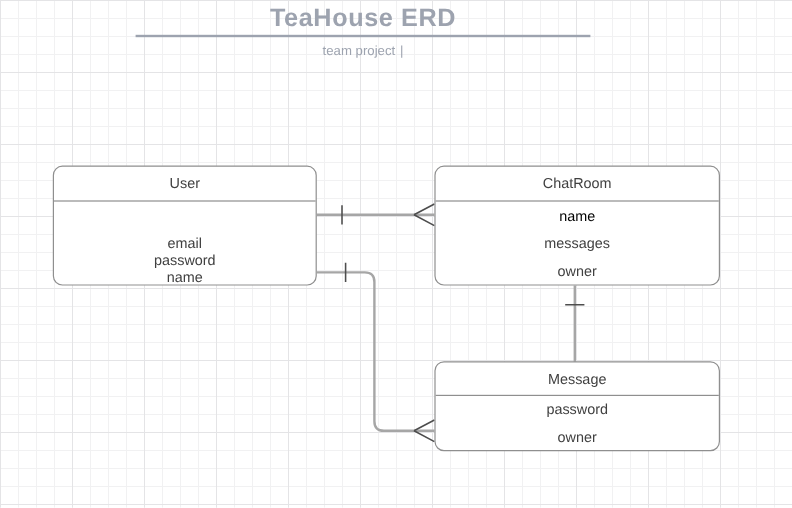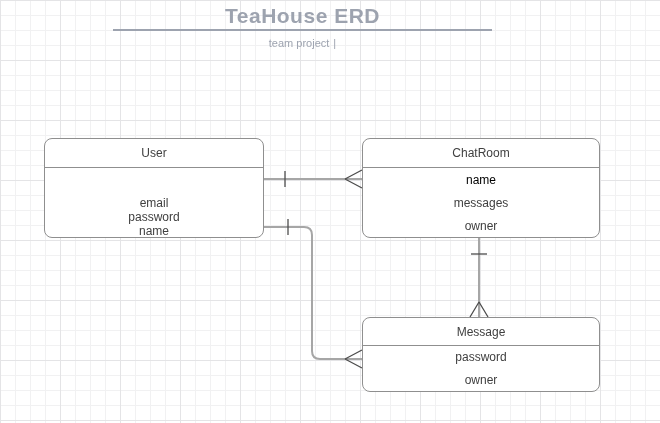--- a/index.html
+++ b/index.html
@@ -72,21 +72,21 @@
     display: flex;
     align-items: center;
     justify-content: center;
   }
   .entity-row.pk { color: #000000; }
 
   #entity-user     { left: 44px;  top: 138px; width: 220px; height: 100px; gap: 28px; }
   #entity-user     .entity-header { height: 28px; }
   #entity-chatroom { left: 362px; top: 138px; width: 238px; height: 100px; justify-content: space-between; }
   #entity-chatroom .entity-header { height: 28px; }
-  #entity-message  { left: 362px; top: 317px; width: 238px; height: 75px; }
+  #entity-message  { left: 362px; top: 301px; width: 238px; height: 75px; }
   #entity-message  .entity-header { height: 27px; }
 
   
   svg.wires {
     position: absolute;
     left: 0; top: 0;
     z-index: 1;
     pointer-events: none;
   }
   .wire   { stroke: #a6a6a6; stroke-width: 2;   fill: none; }

